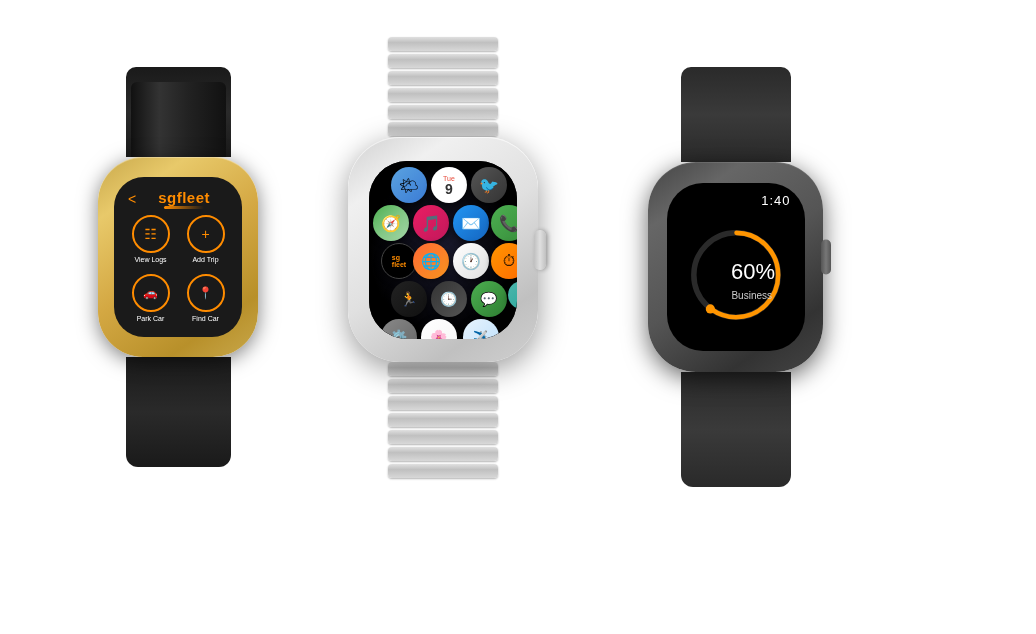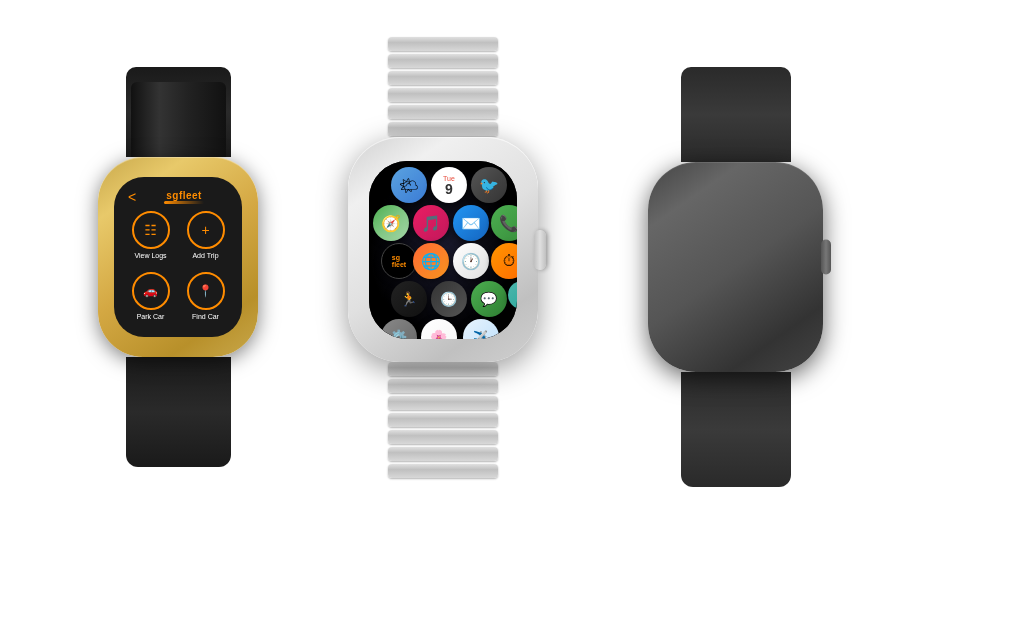--- a/index.html
+++ b/index.html
@@ -110,21 +110,21 @@
       font-size: 14px;
       margin-right: 4px;
     }
 
     .sgfleet-logo {
       flex: 1;
       text-align: center;
     }
 
     .sgfleet-logo-text {
-      font-size: 10px;
+      font-size: 15px;
       font-weight: bold;
       color: #ff8c00;
       letter-spacing: 0.5px;
     }
 
     .sgfleet-logo-swoosh {
       width: 40px;
       height: 3px;
       background: linear-gradient(90deg, #ff8c00, transparent);
       border-radius: 2px;
@@ -495,17 +495,34 @@
       <div class="band-link"></div>
       <div class="band-link"></div>
       <div class="band-link"></div>
     </div>
   </div>
 
   <div class="watch watch-right">
     <div class="band-top"></div>
     <div class="case">
       <div class="crown"></div>
+      <div class="screen">
+        <div class="business-screen">
+          <div class="business-time">1:40</div>
+          <div class="business-chart-area">
+            <svg class="arc-svg" viewBox="0 0 120 120">
+
+              <circle cx="60" cy="60" r="46" fill="none" stroke="#2a2a2a" stroke-width="6" stroke-dasharray="289 0"></circle>
+
+              <circle cx="60" cy="60" r="46" fill="none" stroke="#ff9500" stroke-width="5" stroke-dasharray="173 116" stroke-dashoffset="72" stroke-linecap="round"></circle>
+
+              <circle cx="32" cy="97" r="5" fill="#ff9500"></circle>
+            </svg>
+            <div class="business-percent">60%</div>
+            <div class="business-label">Business</div>
+          </div>
+        </div>
+      </div>
     </div>
     <div class="band-bottom"></div>
   </div>
 
 </div>
 
 </body></html>

